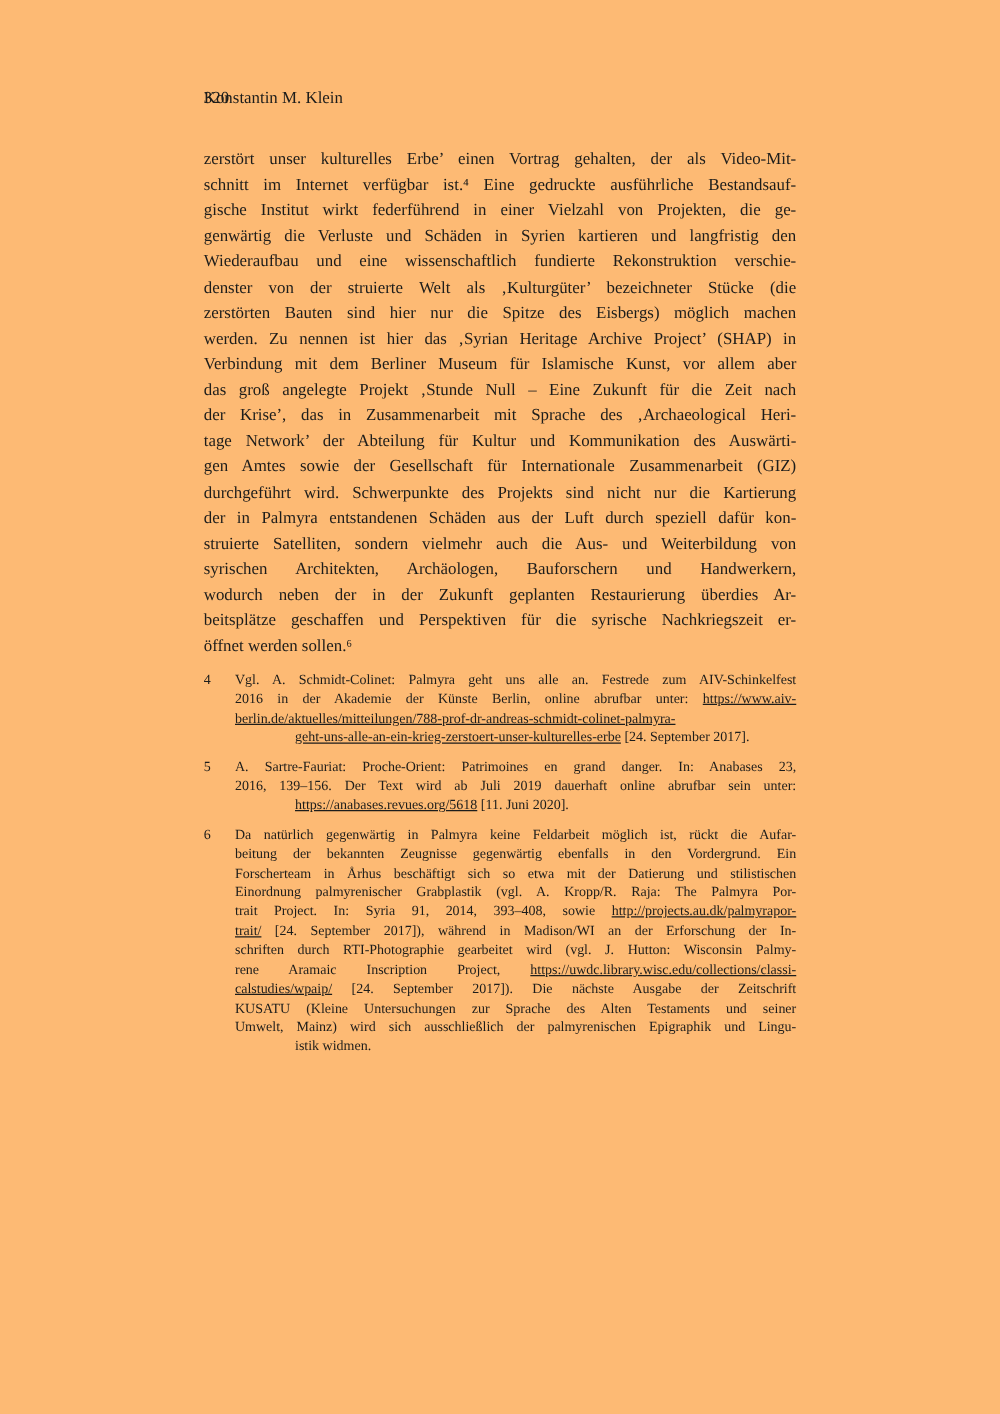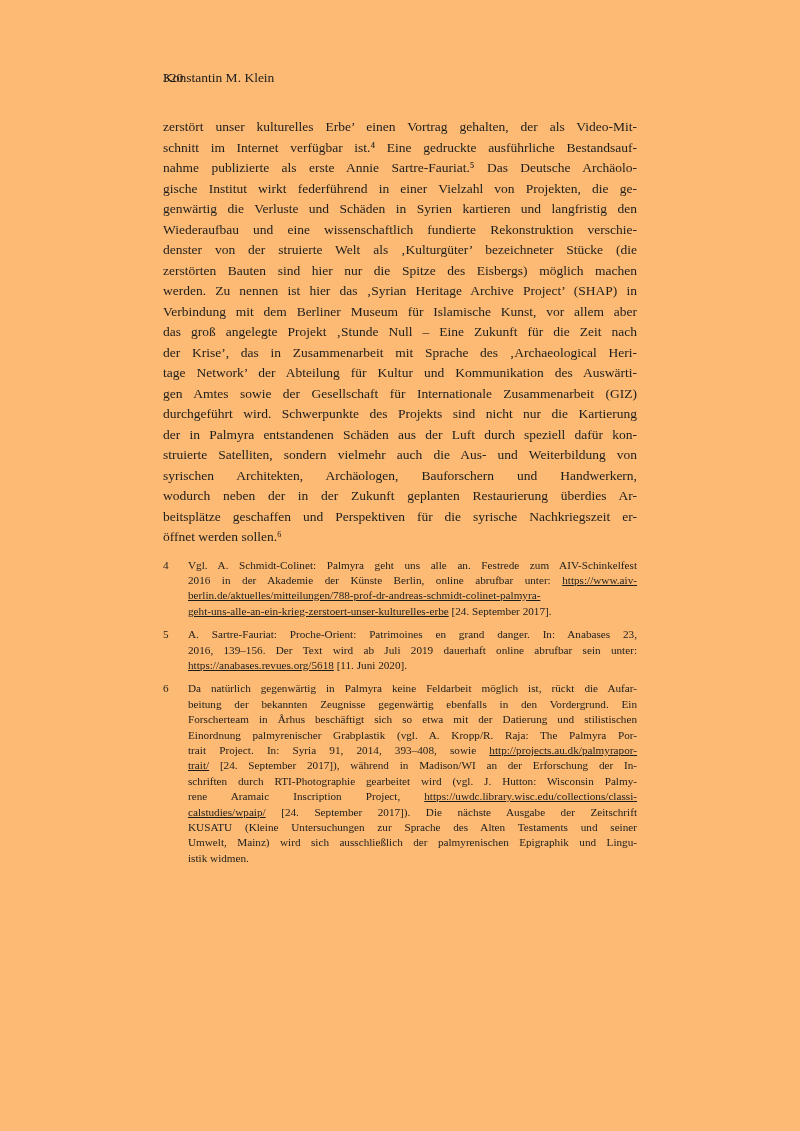--- a/index.html
+++ b/index.html
@@ -64,39 +64,39 @@
     flex: 1;
     min-width: 0;
   }
   .fline {
     text-align: justify;
     text-align-last: justify;
   }
   .fline.lastline {
     text-align: left;
     text-align-last: left;
+    margin-left: 48px;
   }
   .url {
     text-decoration: underline;
     color: inherit;
   }
 </style>
 </head>
 <body>
 
 <div class="page">
   <header class="running-header">
     <span class="page-number">320</span>
     <span class="running-head">Konstantin M. Klein</span>
   </header>
 
   <main class="body-text">
       <div class="tline">zerstört unser kulturelles Erbe’ einen Vortrag gehalten, der als Video-Mit-</div>
       <div class="tline">schnitt im Internet verfügbar ist.⁴ Eine gedruckte ausführliche Bestandsauf-</div>
-      <div class="tline">nahme publizierte als erste Annie Sartre-Fauriat.⁵ Das Deutsche Archäolo-</div>
       <div class="tline">gische Institut wirkt federführend in einer Vielzahl von Projekten, die ge-</div>
       <div class="tline">genwärtig die Verluste und Schäden in Syrien kartieren und langfristig den</div>
       <div class="tline">Wiederaufbau und eine wissenschaftlich fundierte Rekonstruktion verschie-</div>
       <div class="tline">denster von der struierte Welt als ‚Kulturgüter’ bezeichneter Stücke (die</div>
       <div class="tline">zerstörten Bauten sind hier nur die Spitze des Eisbergs) möglich machen</div>
       <div class="tline">werden. Zu nennen ist hier das ‚Syrian Heritage Archive Project’ (SHAP) in</div>
       <div class="tline">Verbindung mit dem Berliner Museum für Islamische Kunst, vor allem aber</div>
       <div class="tline">das groß angelegte Projekt ‚Stunde Null – Eine Zukunft für die Zeit nach</div>
       <div class="tline">der Krise’, das in Zusammenarbeit mit Sprache des ‚Archaeological Heri-</div>
       <div class="tline">tage Network’ der Abteilung für Kultur und Kommunikation des Auswärti-</div>

